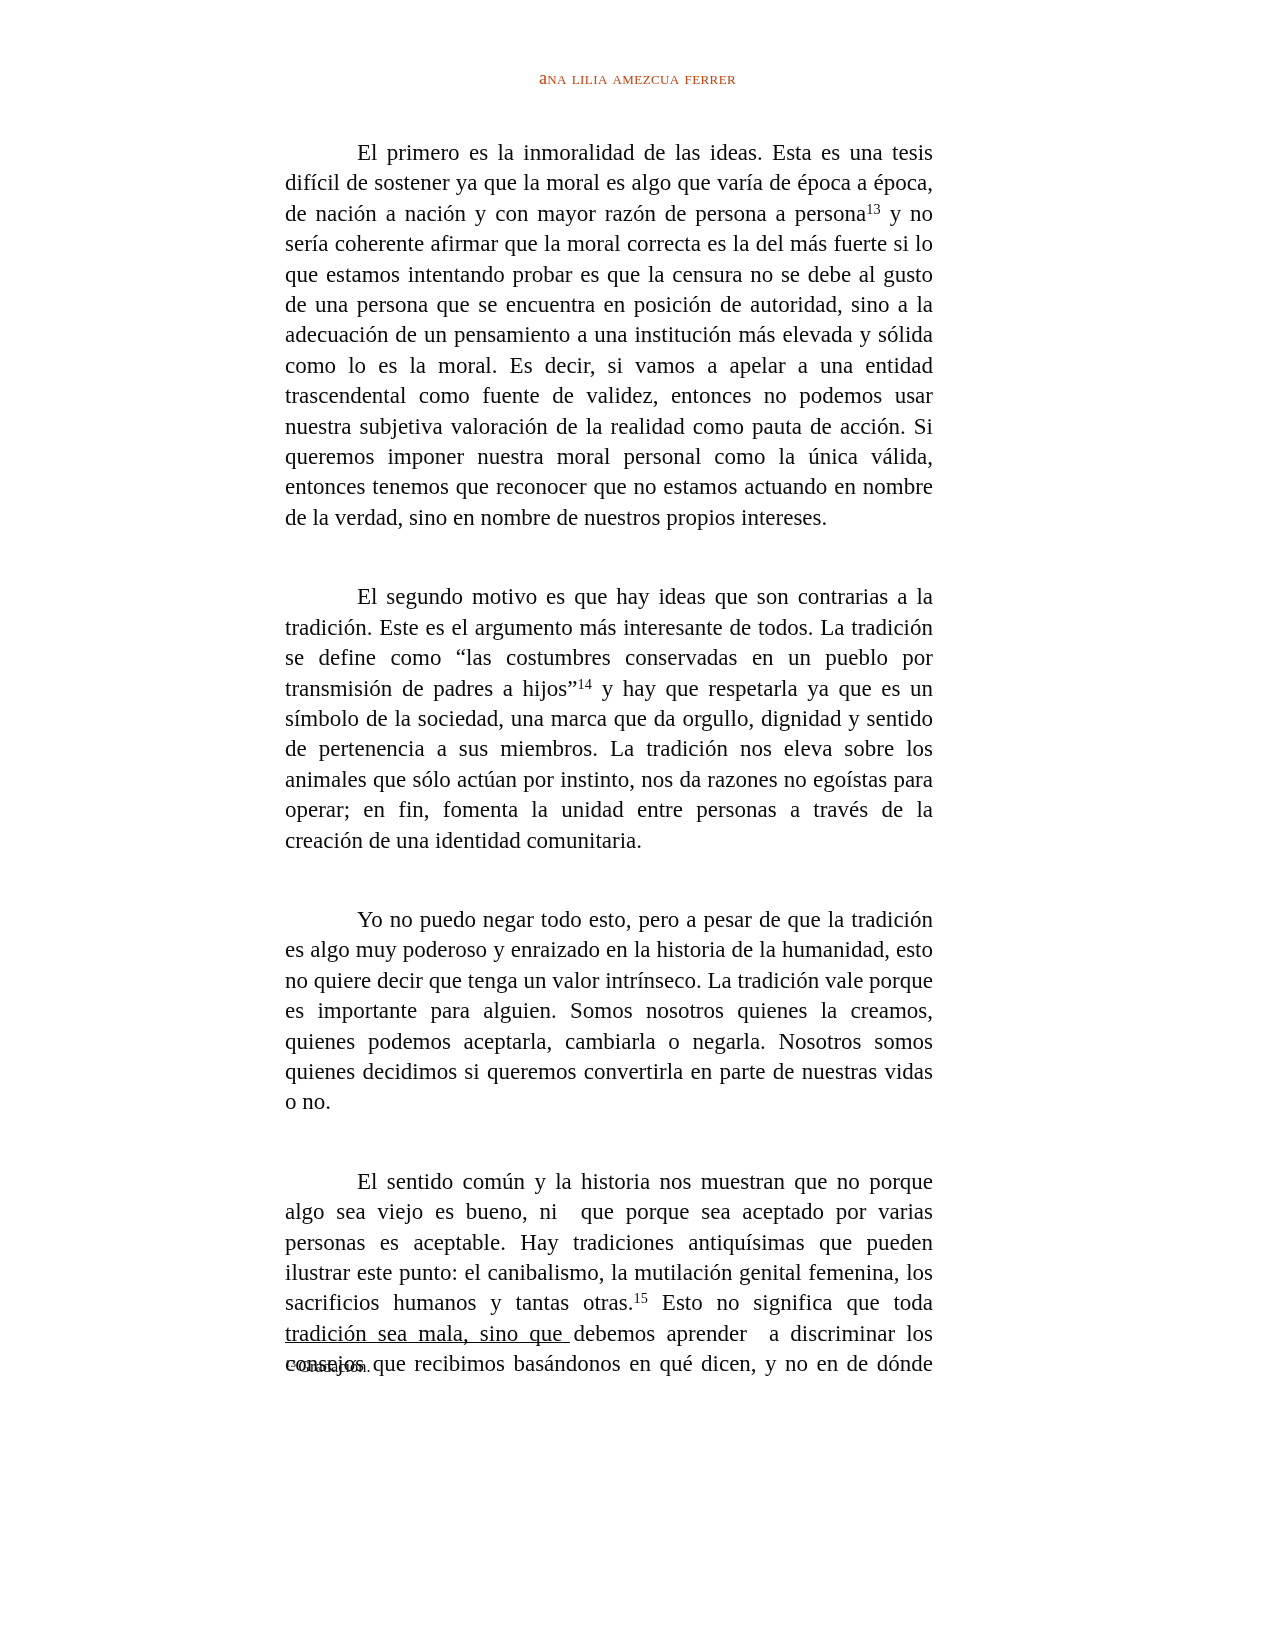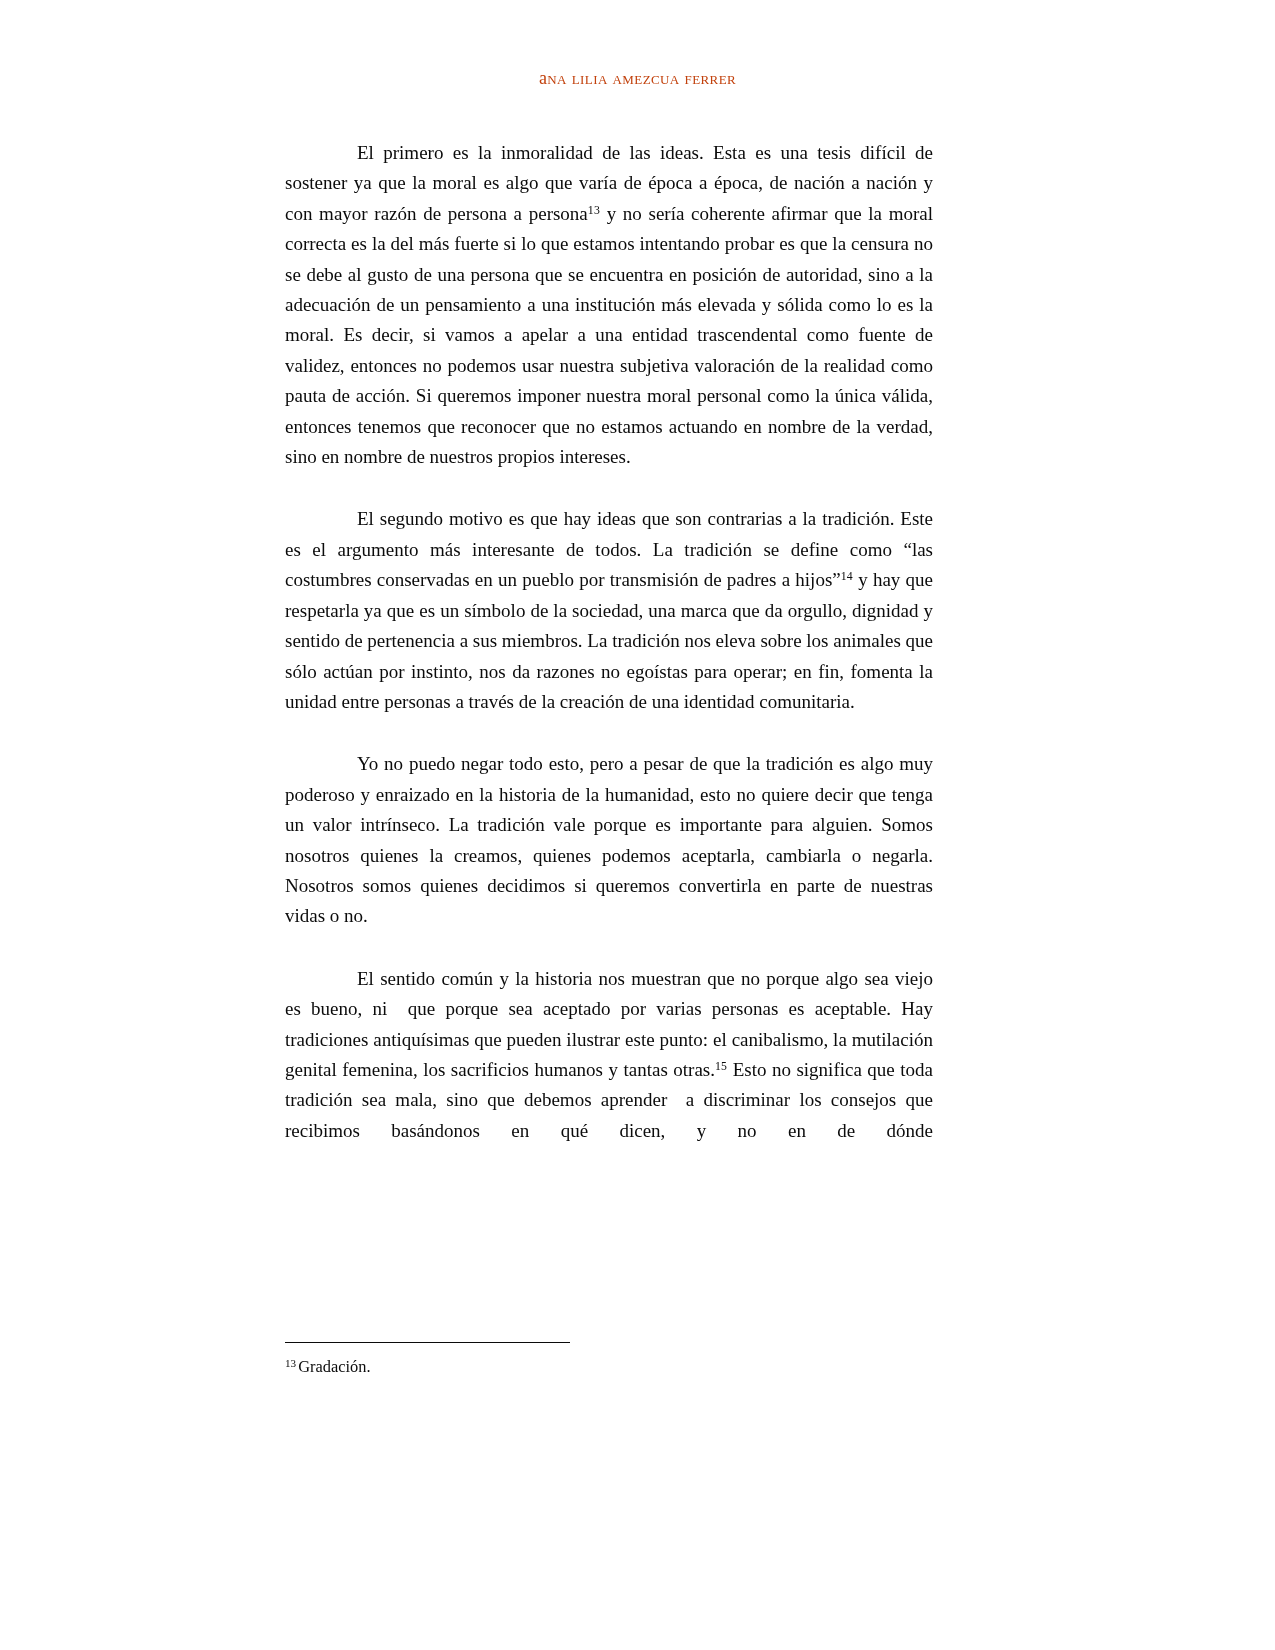--- a/index.html
+++ b/index.html
@@ -39,32 +39,32 @@
   
   .text-column {
     position: absolute;
     left: 285px;
     top: 138px;
     width: 648px;
   }
 
   p.body-par {
     margin: 0 0 0 0;
-    font-size: 19px;
+    font-size: 23px;
     line-height: 30.4px;
     text-align: justify;
     text-justify: inter-word;
     text-indent: 72px;
     white-space: pre-wrap;
     hyphens: none;
     font-family: Liberation Serif, serif;
     -webkit-hyphens: none;
   }
   p.body-par + p.body-par {
-    margin-top: 32px;
+    margin-top: 49px;
   }
   p.body-par:last-child {
     text-align-last: justify;
   }
 
   sup.fn-ref {
     font-size: 0.62em;
     vertical-align: 0.50em;
     line-height: 0;
     letter-spacing: 0.2px;

